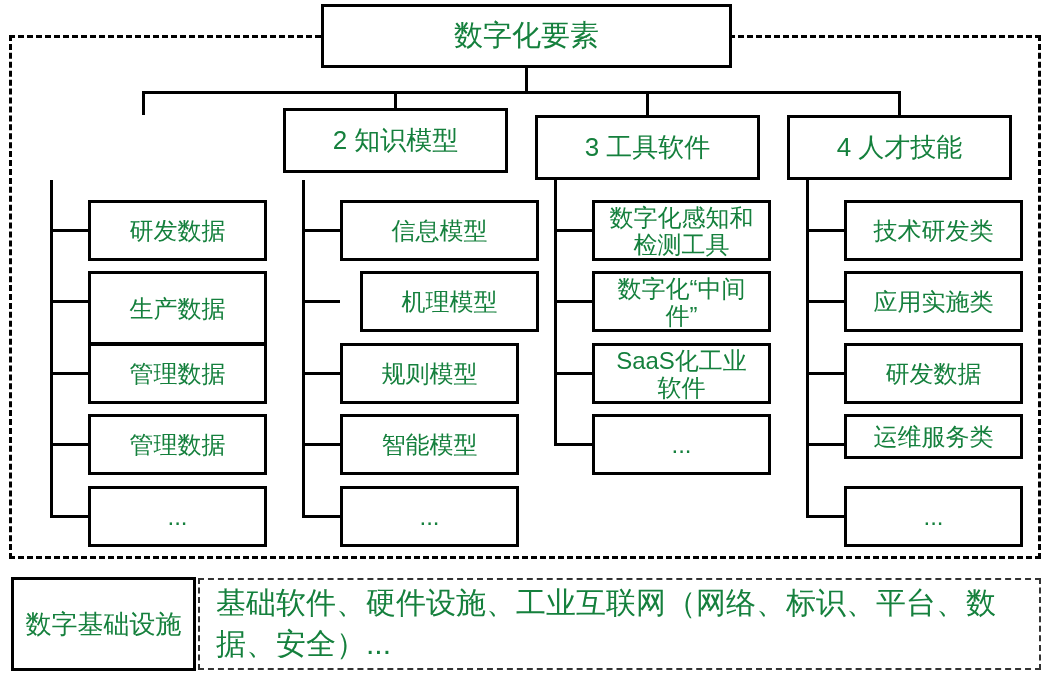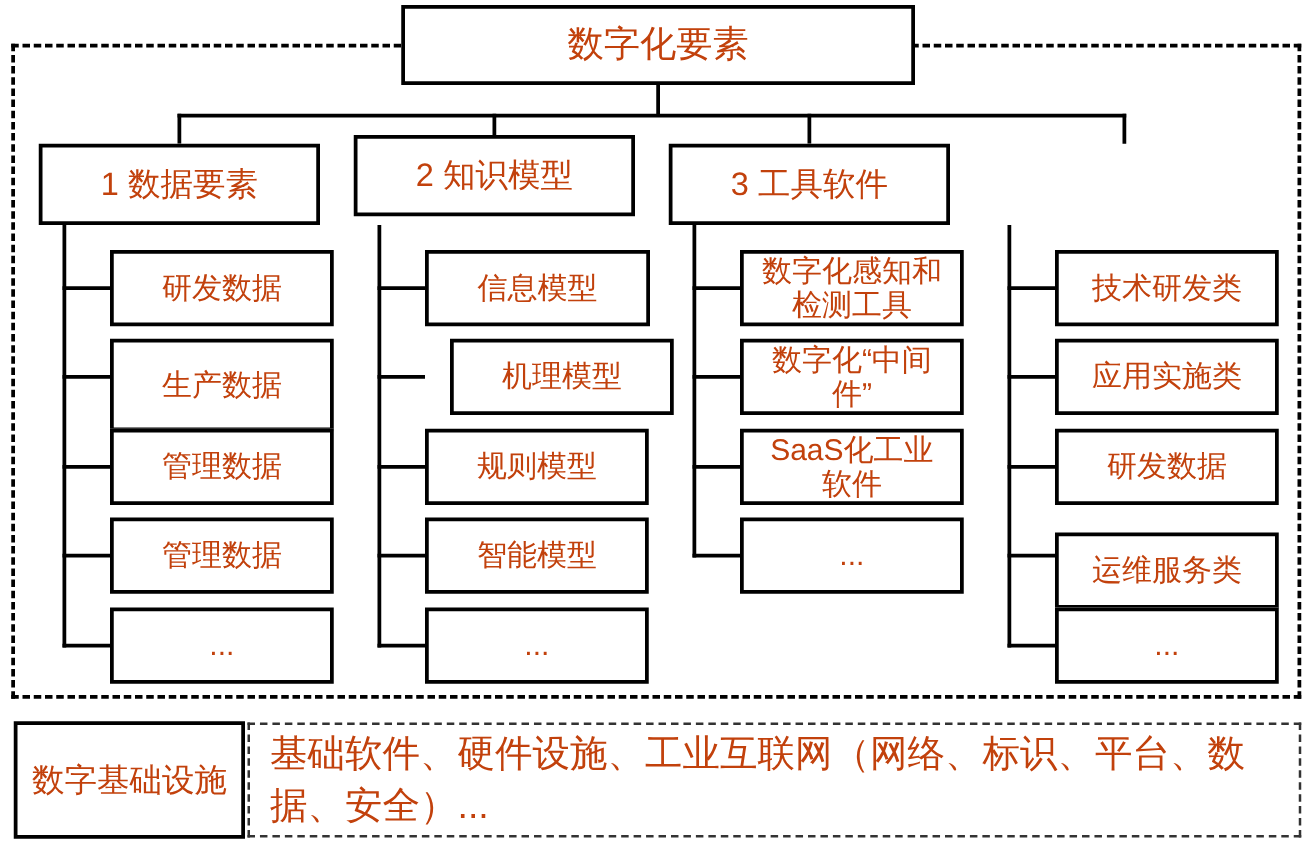--- a/index.html
+++ b/index.html
@@ -1,17 +1,17 @@
 <!DOCTYPE html>
 <html><head>
 <meta charset="utf-8">
 <style>
   html,body{margin:0;padding:0;background:#ffffff;}
   .canvas{position:relative;width:1048px;height:678px;background:#ffffff;overflow:hidden;
-          font-family:"Liberation Sans","DejaVu Sans",sans-serif;color:#c2410c;}
+          font-family:"Liberation Sans","DejaVu Sans",sans-serif;color:#15803d;}
   .frame{position:absolute;left:9px;top:35px;width:1032px;height:524px;
          border:3px dashed #000;box-sizing:border-box;z-index:0;}
   .ln{position:absolute;background:#000;z-index:1;}
   .box{position:absolute;background:#fff;border:3px solid #000;box-sizing:border-box;
        display:flex;align-items:center;justify-content:center;text-align:center;z-index:2;}
   .title{font-size:29px;z-index:3;}
   .cat{font-size:26px;}
   .leaf{font-size:24px;line-height:27px;white-space:pre-line;}
   .infra-label{font-size:26px;}
   .infra-desc{position:absolute;left:198px;top:578px;width:843px;height:92px;
@@ -56,46 +56,46 @@
   <div class="ln" style="left:554px;top:443px;width:38px;height:3px"></div>
 
   <div class="ln" style="left:806px;top:229px;width:38px;height:3px"></div>
   <div class="ln" style="left:806px;top:300px;width:38px;height:3px"></div>
   <div class="ln" style="left:806px;top:372px;width:38px;height:3px"></div>
   <div class="ln" style="left:806px;top:443px;width:38px;height:3px"></div>
   <div class="ln" style="left:806px;top:515px;width:38px;height:3px"></div>
 
   <div class="box title" style="left:321px;top:4px;width:411px;height:64px">数字化要素</div>
 
-  <div class="box cat" style="left:31px;top:115px;width:225px;height:65px">1 数据要素</div>
   <div class="box cat" style="left:283px;top:108px;width:225px;height:65px">2 知识模型</div>
   <div class="box cat" style="left:535px;top:115px;width:225px;height:65px">3 工具软件</div>
+  <div class="box cat" style="left:787px;top:115px;width:225px;height:65px">4 人才技能</div>
 
   <div class="box leaf" style="left:88px;top:200px;width:179px;height:61px">研发数据</div>
   <div class="box leaf" style="left:88px;top:271px;width:179px;height:74px">生产数据</div>
   <div class="box leaf" style="left:88px;top:343px;width:179px;height:61px">管理数据</div>
   <div class="box leaf" style="left:88px;top:414px;width:179px;height:61px">管理数据</div>
   <div class="box leaf" style="left:88px;top:486px;width:179px;height:61px">...</div>
 
-  <div class="box leaf" style="left:340px;top:200px;width:180px;height:61px">信息模型</div>
+  <div class="box leaf" style="left:340px;top:200px;width:199px;height:61px">信息模型</div>
   <div class="box leaf" style="left:360px;top:271px;width:179px;height:61px">机理模型</div>
   <div class="box leaf" style="left:340px;top:343px;width:179px;height:61px">规则模型</div>
   <div class="box leaf" style="left:340px;top:414px;width:179px;height:61px">智能模型</div>
   <div class="box leaf" style="left:340px;top:486px;width:179px;height:61px">...</div>
 
   <div class="box leaf" style="left:592px;top:200px;width:179px;height:61px">数字化感知和
 检测工具</div>
   <div class="box leaf" style="left:592px;top:271px;width:179px;height:61px">数字化“中间
 件”</div>
   <div class="box leaf" style="left:592px;top:343px;width:179px;height:61px">SaaS化工业
 软件</div>
   <div class="box leaf" style="left:592px;top:414px;width:179px;height:61px">...</div>
 
   <div class="box leaf" style="left:844px;top:200px;width:179px;height:61px">技术研发类</div>
   <div class="box leaf" style="left:844px;top:271px;width:179px;height:61px">应用实施类</div>
   <div class="box leaf" style="left:844px;top:343px;width:179px;height:61px">研发数据</div>
-  <div class="box leaf" style="left:844px;top:426px;width:179px;height:61px">运维服务类</div>
+  <div class="box leaf" style="left:844px;top:414px;width:179px;height:45px">运维服务类</div>
   <div class="box leaf" style="left:844px;top:486px;width:179px;height:61px">...</div>
 
   <div class="box infra-label" style="left:11px;top:577px;width:185px;height:94px">数字基础设施</div>
   <div class="infra-desc">基础软件、硬件设施、工业互联网（网络、标识、平台、数据、安全）...</div>
 
 </div>
 
 </body></html>

